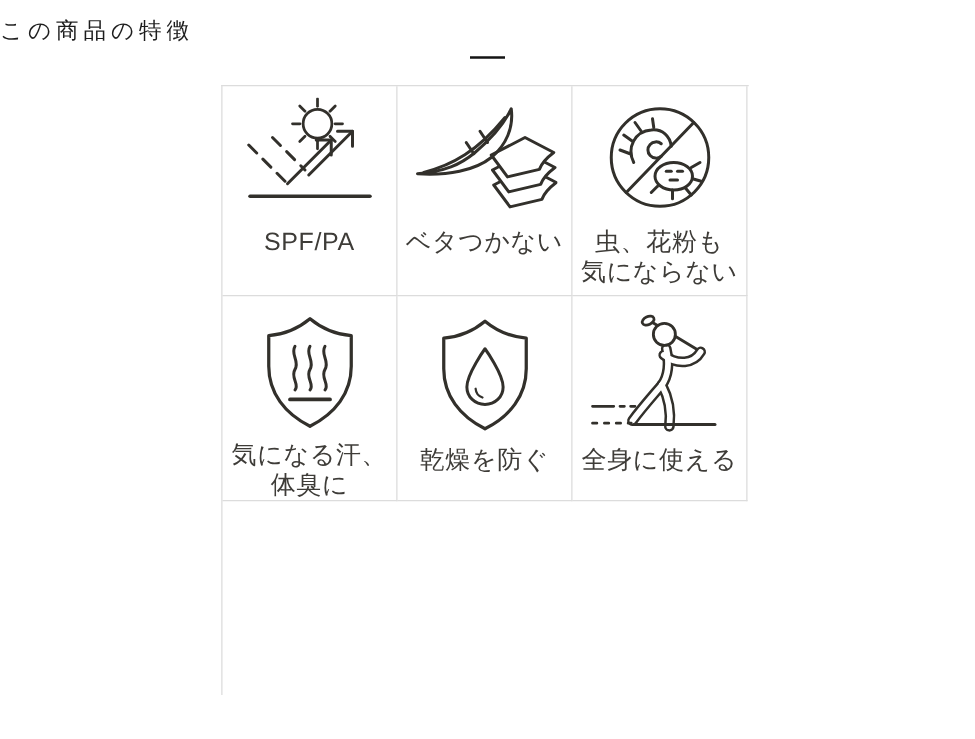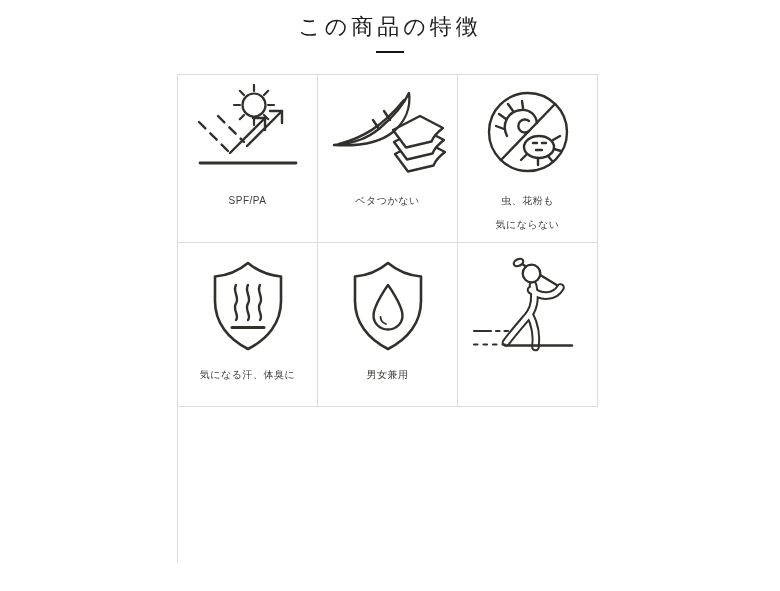--- a/index.html
+++ b/index.html
@@ -1,28 +1,28 @@
 <!DOCTYPE html>
 <html><head>
 <meta charset="utf-8">
 <style>
   html,body{margin:0;padding:0;background:#fff;}
   body{width:780px;height:591px;font-family:"Liberation Sans","DejaVu Sans",sans-serif;overflow:hidden;}
-  .page-title{margin-top:12px;text-align:center;font-family:"Liberation Serif","DejaVu Serif",serif;
-    font-size:22px;letter-spacing:4px;color:#1d1d1d;}
+  .page-title{margin-top:12px;font-family:"Liberation Serif","DejaVu Serif",serif;
+    font-size:18px;letter-spacing:4px;color:#1d1d1d;}
   .title-rule{width:28px;height:2px;background:#141414;margin:9px auto 0 auto;}
   .feature-grid{margin:21px 0 0 177px;width:421px;display:grid;
     grid-template-columns:140px 140px 140px;grid-template-rows:168px 164px 155px;
     border-top:1px solid #dcdcdc;border-left:1px solid #dcdcdc;}
   .cell{border-right:1px solid #dcdcdc;border-bottom:1px solid #dcdcdc;
     display:flex;flex-direction:column;align-items:center;box-sizing:border-box;}
   .iconbox{height:102px;display:flex;align-items:center;justify-content:center;margin-top:6px;}
   .r2 .iconbox{margin-top:12px;}
   .r3 .iconbox{margin-top:8px;}
-  .label{margin-top:6px;text-align:center;font-size:10px;line-height:23.5px;
+  .label{margin-top:6px;text-align:center;font-size:20px;line-height:23.5px;
     color:#3e3c38;letter-spacing:0.5px;}
   svg{display:block;}
   .stroke{stroke:#32302b;fill:none;stroke-linecap:round;stroke-linejoin:round;}
   .fillw{fill:#ffffff;}
 </style>
 </head>
 <body>
 
 <div class="page-title">この商品の特徴</div>
 <div class="title-rule"></div>
@@ -131,21 +131,21 @@
     <div class="iconbox">
       <svg width="92" height="96" viewBox="0 0 92 96">
         <g class="stroke">
           <path stroke-width="2.6" d="M46,5 C37,12.5 25,17.5 13,18.5 L13,43 C13,64.5 26,81 46,91 C66,81 79,64.5 79,43 L79,18.5 C67,17.5 55,12.5 46,5 Z"></path>
           <path stroke-width="2.4" d="M46,27 C46,27 31.5,47 31.5,57.5 C31.5,65.5 38,71.5 46,71.5 C54,71.5 60.5,65.5 60.5,57.5 C60.5,47 46,27 46,27 Z"></path>
           <path stroke-width="1.8" d="M38.5,59 A8,8 0 0 0 44,66"></path>
         </g>
       </svg>
     </div>
     <div class="label">
-      <div>男女兼用</div>
+      <div>乾燥を防ぐ</div>
       <div></div>
     </div>
   </div>
 
   <div class="cell r2">
     <div class="iconbox">
       <svg width="118" height="104" viewBox="0 0 118 104">
         <line class="stroke" stroke-width="2.3" x1="91" y1="33" x2="53" y2="10"></line>
         <ellipse class="stroke fillw" stroke-width="2.2" cx="49.5" cy="8.5" rx="5" ry="3.2" transform="rotate(-25 49.5 8.5)"></ellipse>
         <g stroke="#32302b" fill="none" stroke-width="8.6" stroke-linecap="round" stroke-linejoin="round">
@@ -161,16 +161,20 @@
           <path d="M60.5,60 C66,70.5 68,81 66.5,93"></path>
         </g>
         <circle class="stroke fillw" stroke-width="2.3" cx="62.5" cy="19.5" r="8.8"></circle>
         <g class="stroke" stroke-width="2.2">
           <line x1="5" y1="77" x2="52" y2="77" stroke-dasharray="17 5 3.5 5 3.5 40"></line>
           <line x1="5" y1="90.5" x2="36" y2="90.5" stroke-dasharray="3.5 6"></line>
           <line x1="38" y1="91.5" x2="103" y2="91.5" stroke-width="2.4"></line>
         </g>
       </svg>
     </div>
+    <div class="label">
+      <div>全身に使える</div>
+      <div></div>
+    </div>
   </div>
 
 
 </div>
 
 </body></html>

